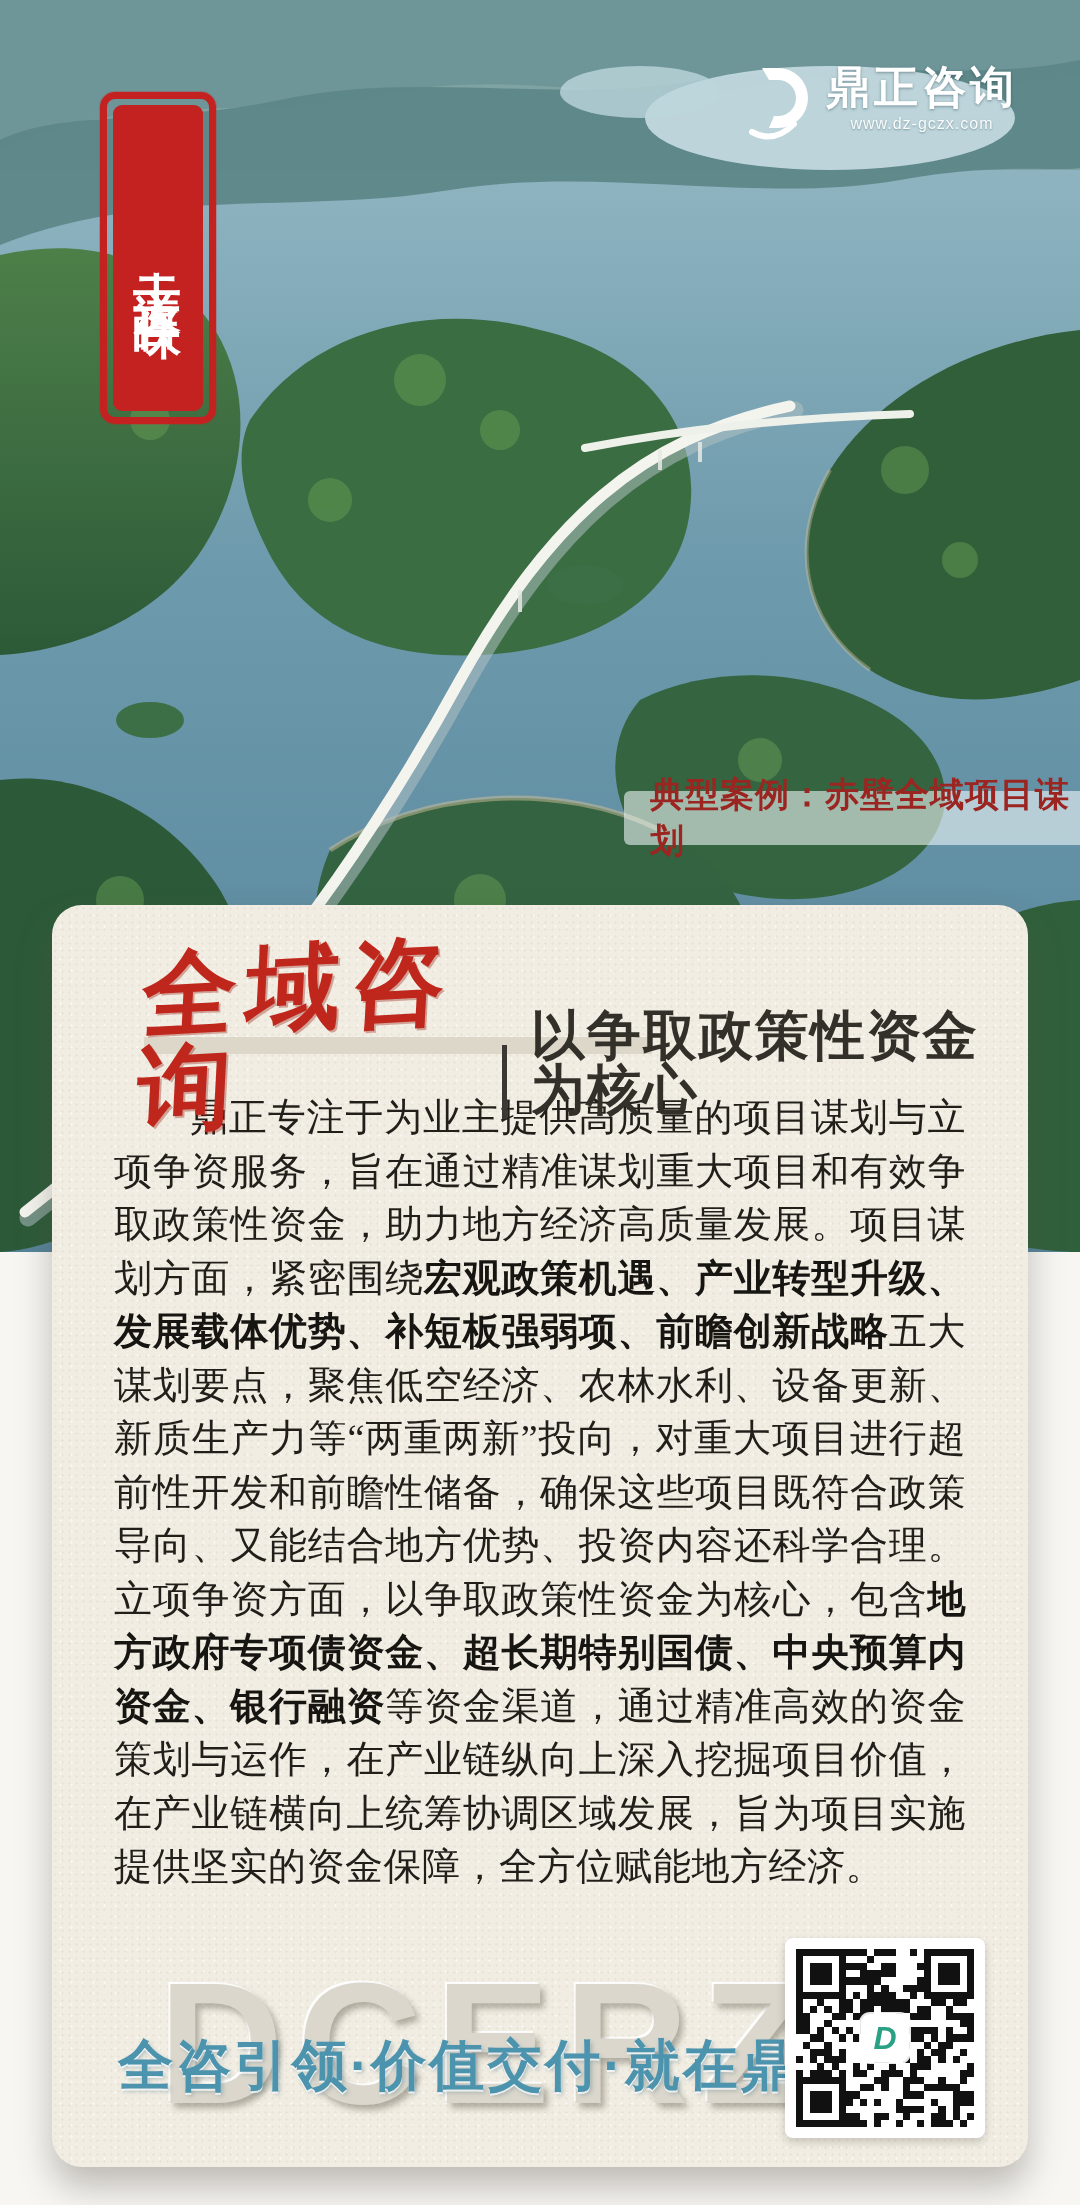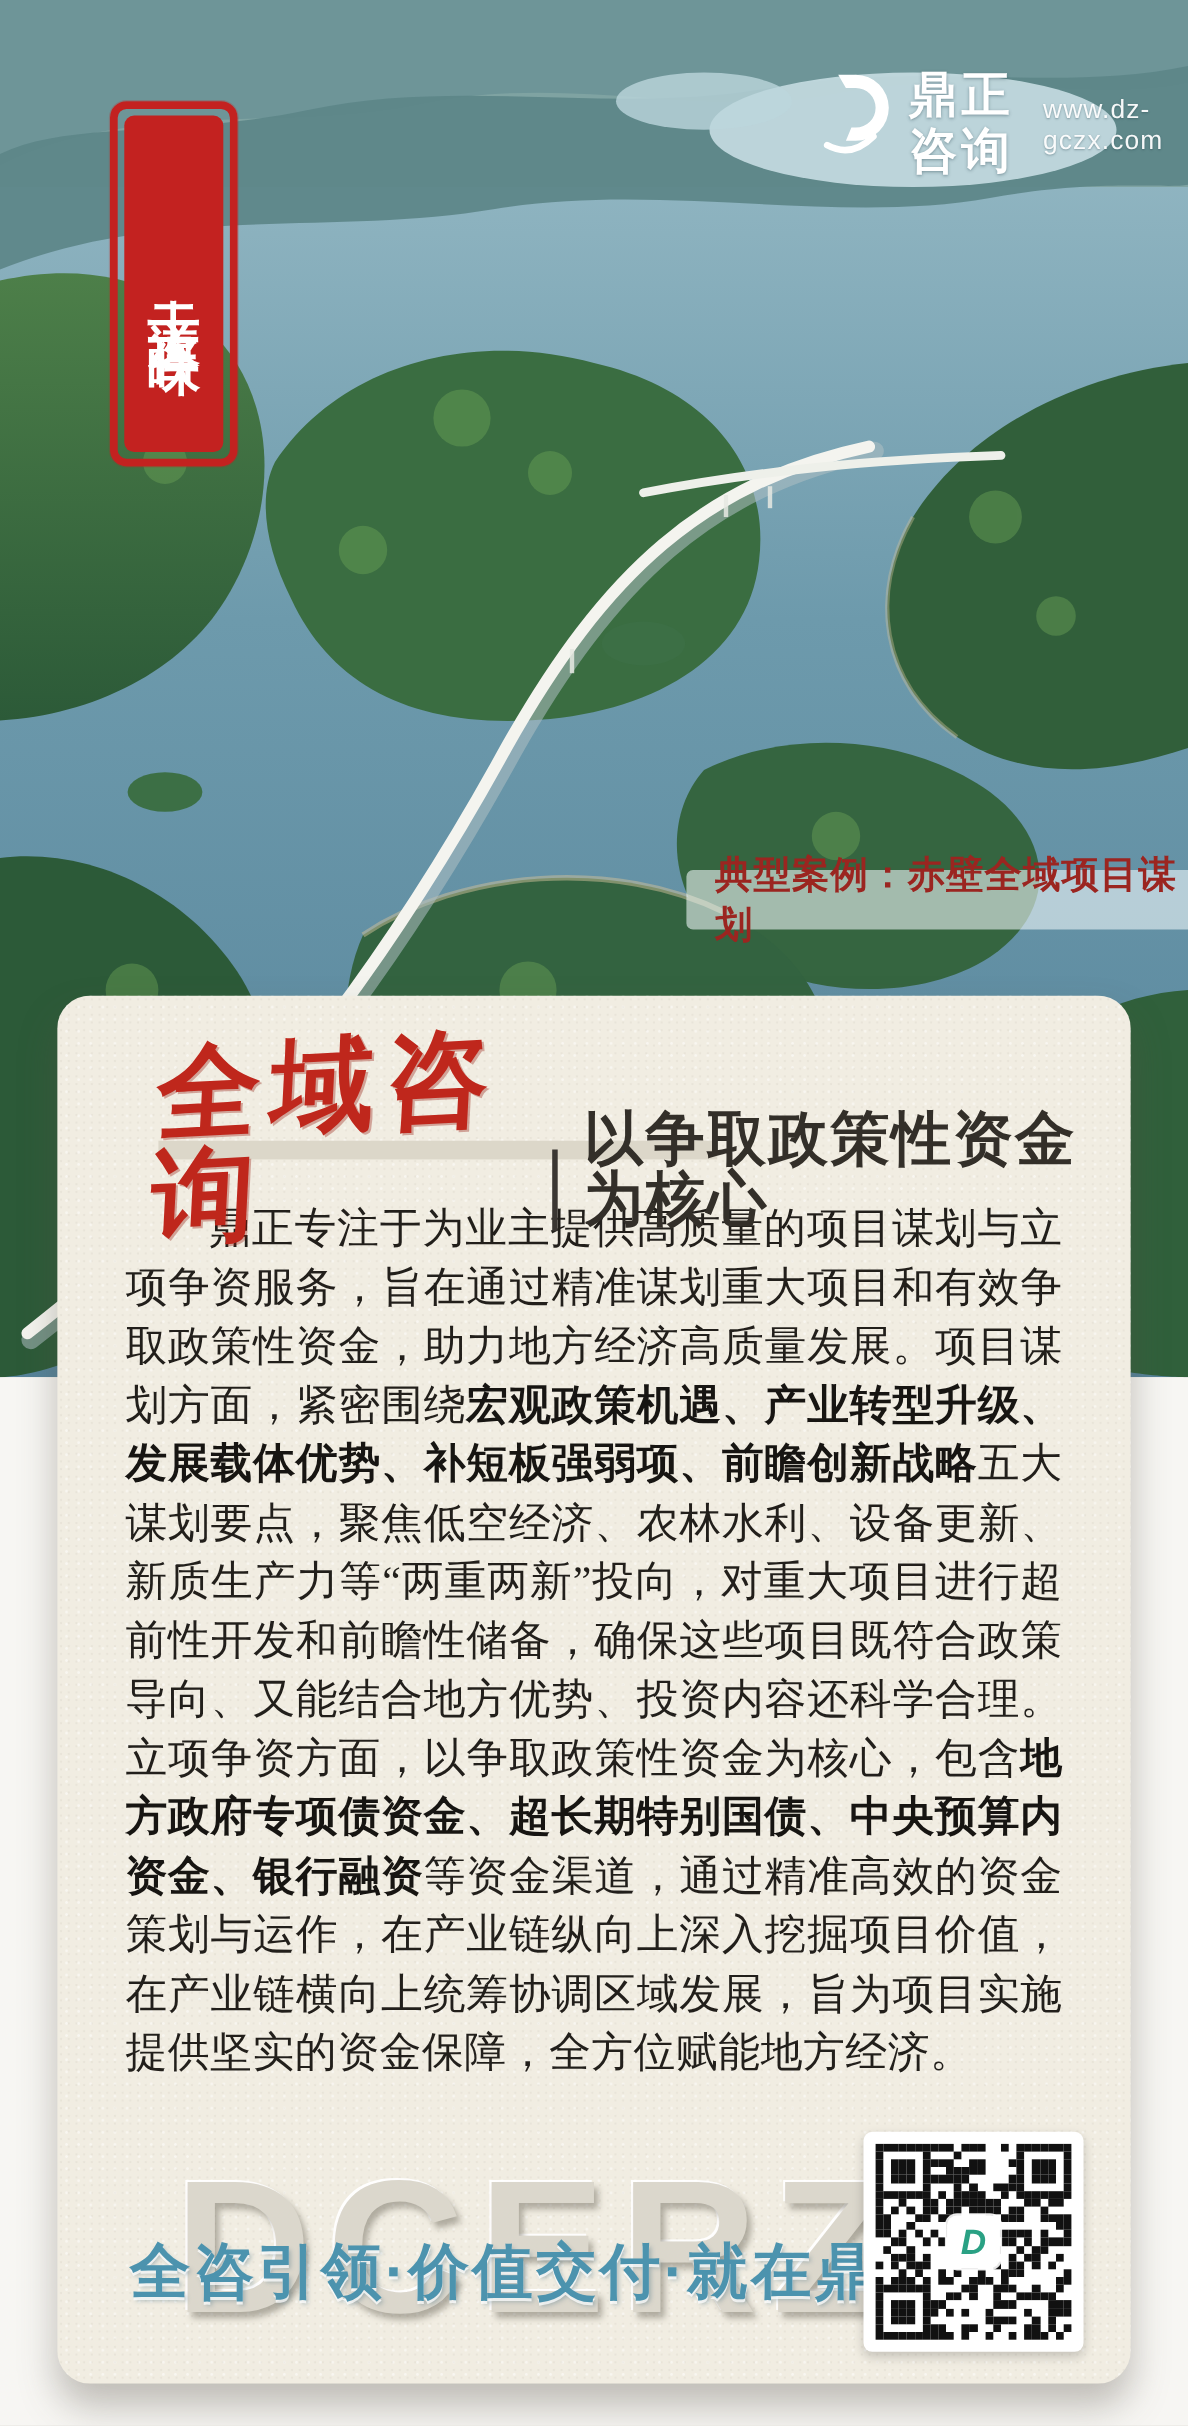--- a/index.html
+++ b/index.html
@@ -22,28 +22,28 @@
     display:flex;align-items:center;justify-content:center;
   }
   .seal-text{
     writing-mode:vertical-rl;text-orientation:upright;
     color:#fff;font-size:48px;font-weight:700;letter-spacing:10px;
     font-family:"DejaVu Serif","Liberation Serif",serif;line-height:1;
   }
   
   .logo{position:absolute;left:742px;top:62px;z-index:2;display:flex;align-items:flex-start;}
   .logo-icon{width:74px;height:82px;flex:0 0 auto;}
-  .logo-col{margin-left:10px;display:flex;flex-direction:row;align-items:center;}
+  .logo-col{margin-left:10px;display:flex;flex-direction:column;align-items:center;}
   .logo-name{
     color:#fff;font-size:44px;font-weight:700;letter-spacing:4px;line-height:1.15;
     font-family:"Liberation Sans","DejaVu Sans",sans-serif;
     text-shadow:0 1px 3px rgba(30,60,70,.45);
   }
   .logo-url{
-    color:rgba(255,255,255,.95);font-size:24px;letter-spacing:1px;margin-top:2px;
+    color:rgba(255,255,255,.95);font-size:16px;letter-spacing:1px;margin-top:2px;
     font-family:"Liberation Sans","DejaVu Sans",sans-serif;
     text-shadow:0 1px 2px rgba(30,60,70,.4);
   }
   
   .badge{
     position:absolute;left:624px;top:791px;width:456px;height:54px;z-index:2;
     background:rgba(243,249,251,.58);
     border-radius:6px 0 0 6px;
     display:flex;align-items:center;padding-left:26px;box-sizing:border-box;
   }

